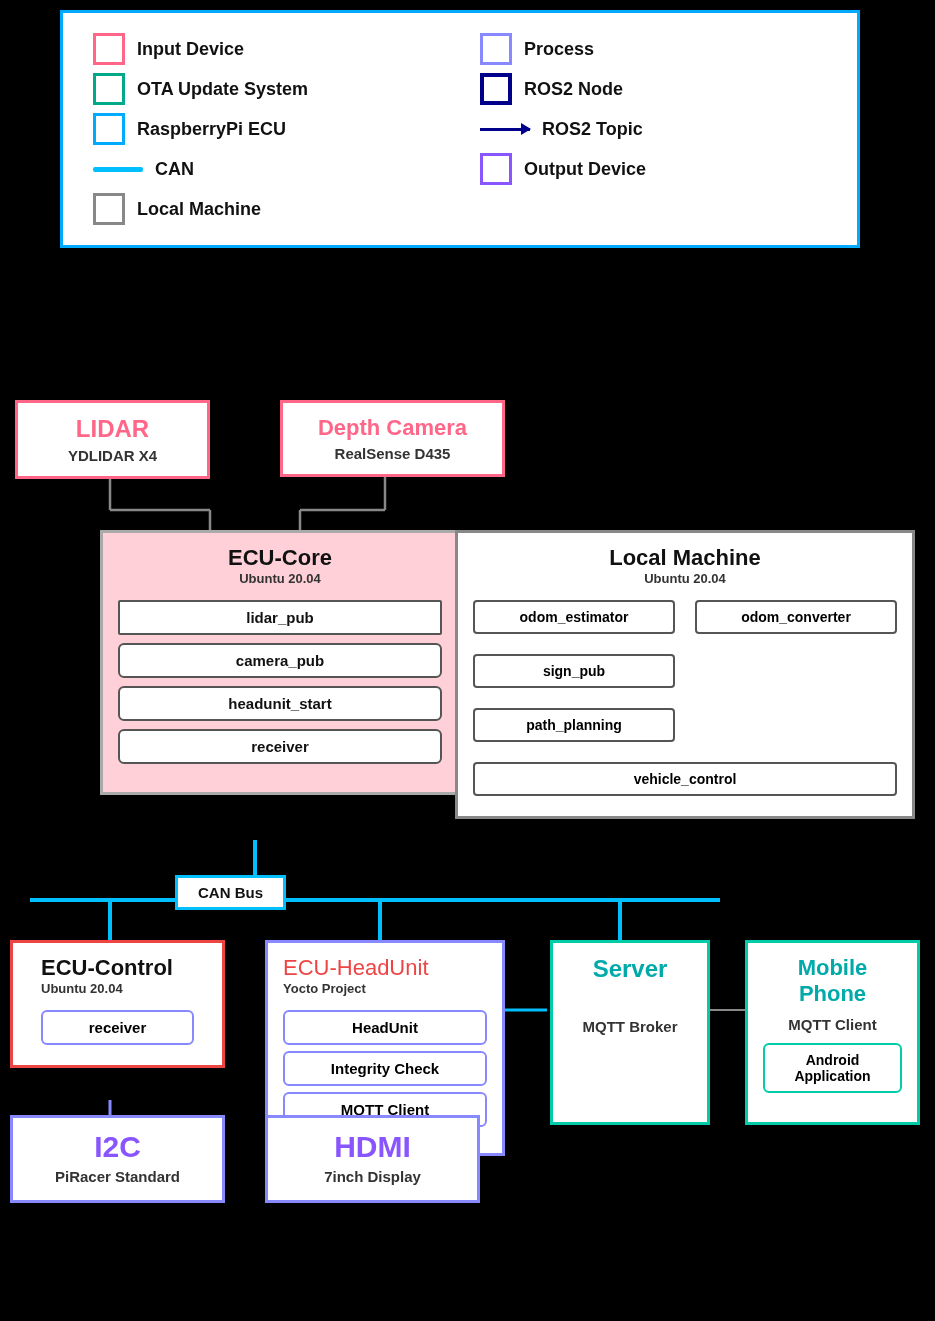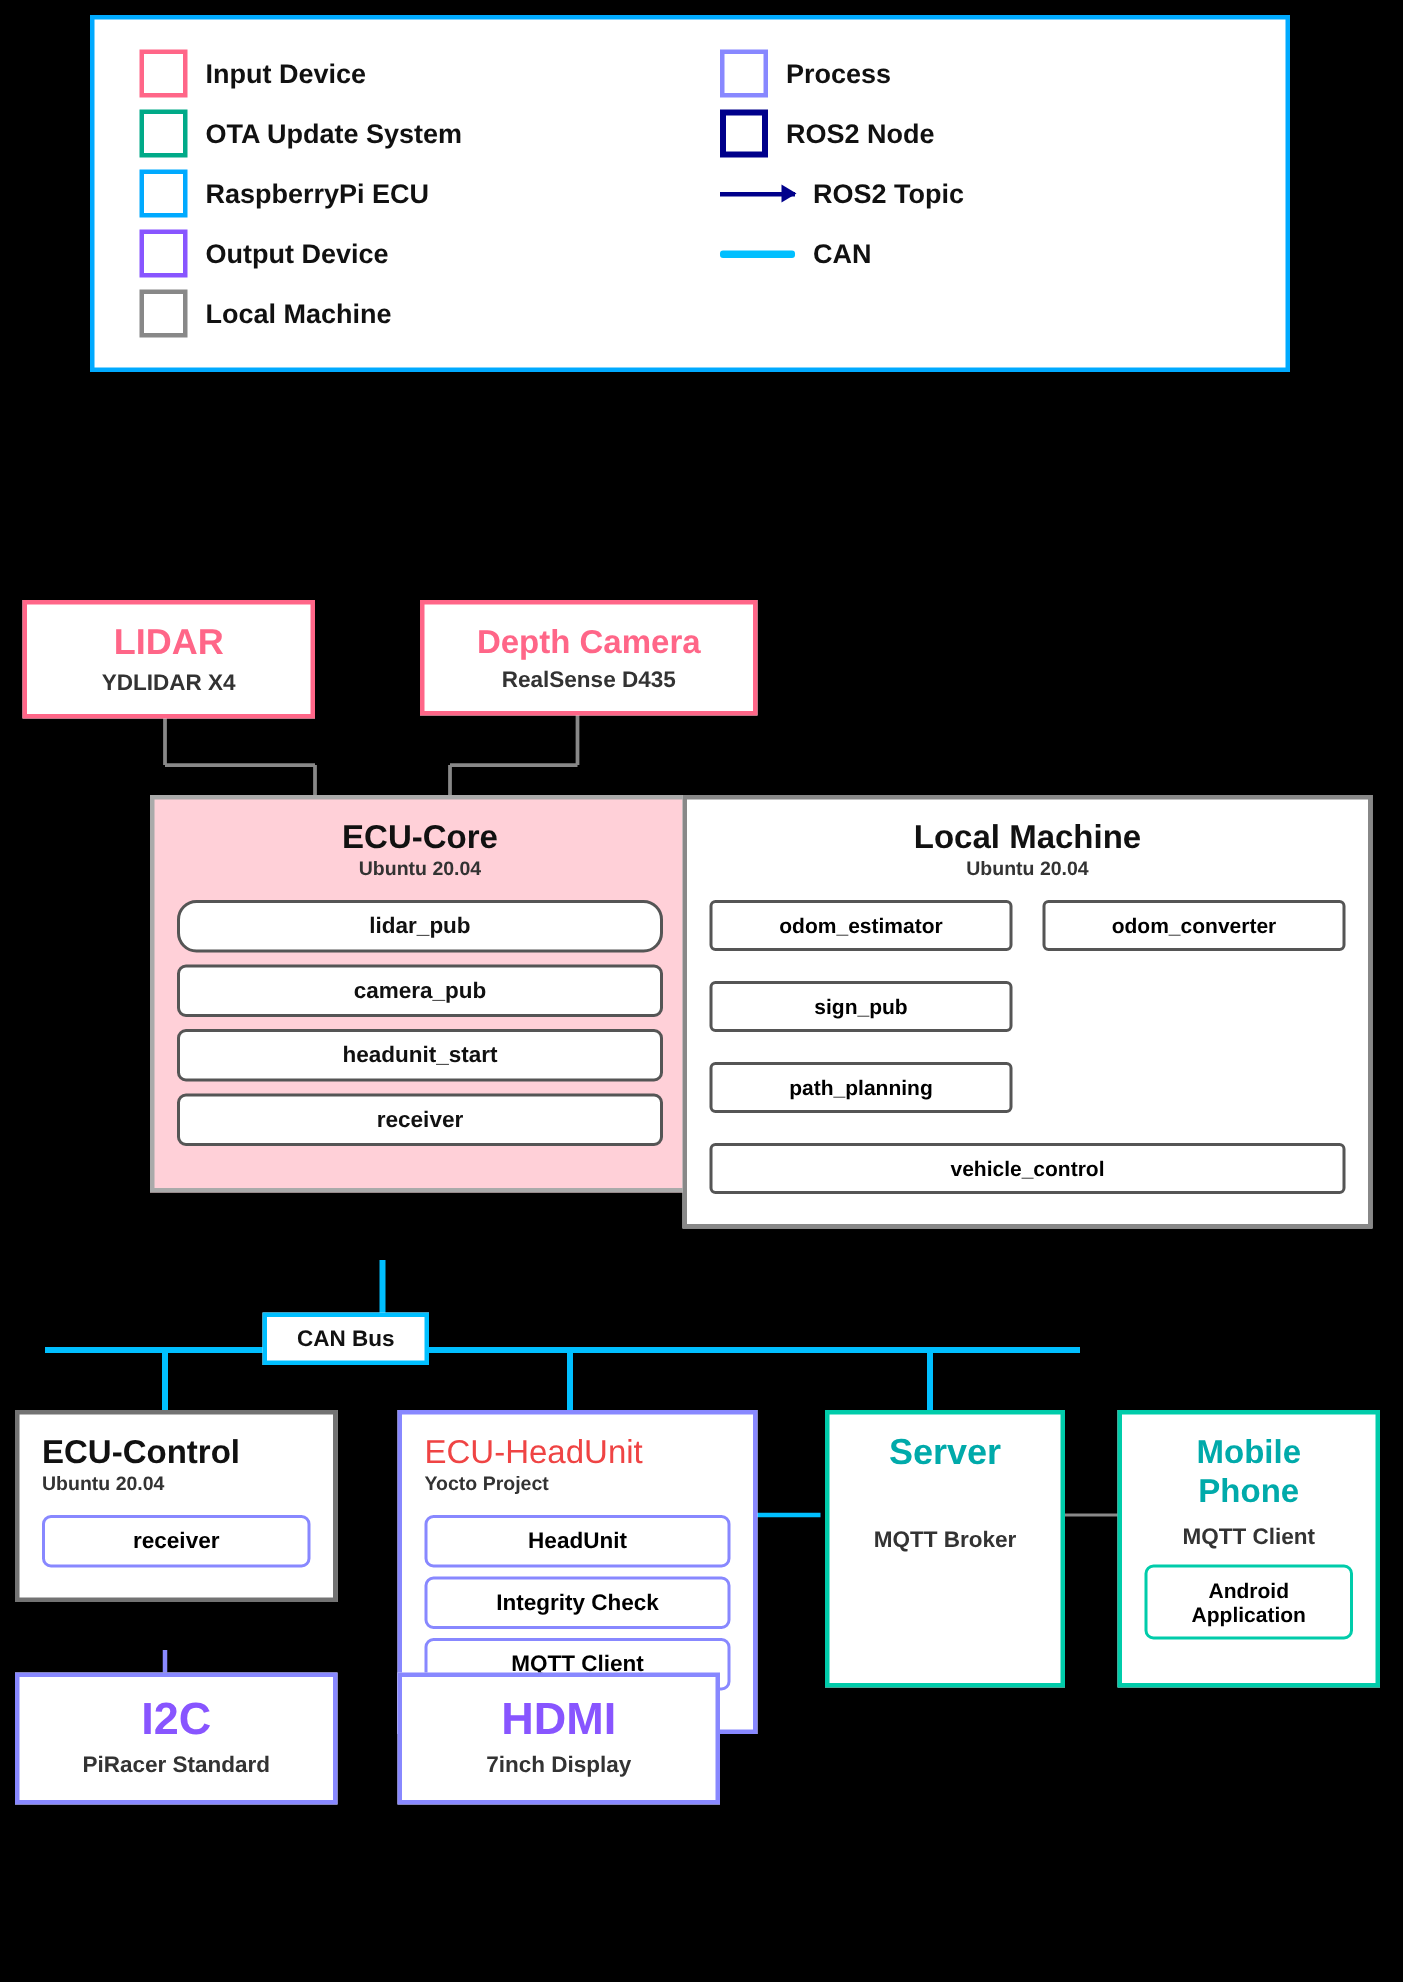--- a/index.html
+++ b/index.html
@@ -110,27 +110,27 @@
     <span class="legend-label">ROS2 Node</span>
   </div>
   <div class="legend-item">
     <div class="legend-box" style="border-color: #00aaff;"></div>
     <span class="legend-label">RaspberryPi ECU</span>
   </div>
   <div class="legend-item legend-arrow">
     <div class="arrow-line"></div>
     <span class="legend-label">ROS2 Topic</span>
   </div>
-  <div class="legend-item">
-    <div class="legend-box" style="border-color: #8855ff;"></div>
-    <span class="legend-label">Output Device</span>
-  </div>
   <div class="legend-item legend-arrow">
     <div class="can-line"></div>
     <span class="legend-label">CAN</span>
+  </div>
+  <div class="legend-item">
+    <div class="legend-box" style="border-color: #8855ff;"></div>
+    <span class="legend-label">Output Device</span>
   </div>
   <div class="legend-item">
     <div class="legend-box" style="border-color: #888888;"></div>
     <span class="legend-label">Local Machine</span>
   </div>
 </div>
 
 <svg class="svg-overlay" xmlns="http://www.w3.org/2000/svg">
 
   <line x1="110" y1="460" x2="110" y2="510" stroke="#888" stroke-width="2.5"></line>
@@ -193,21 +193,21 @@
 </div>
 
 <div style="position:absolute; top:400px; left:280px; width:225px; border:3px solid #ff6688; background:white; padding:12px 15px; text-align:center;">
   <div style="font-size:22px; font-weight:bold; color:#ff6688;">Depth Camera</div>
   <div style="font-size:15px; font-weight:bold; color:#333; margin-top:4px;">RealSense D435</div>
 </div>
 
 <div style="position:absolute; top:530px; left:100px; width:360px; background:#ffd0d8; border:3px solid #aaa; padding:12px 15px 20px;">
   <div style="font-size:22px; font-weight:bold; color:#111; text-align:center;">ECU-Core</div>
   <div style="font-size:13px; font-weight:bold; color:#333; text-align:center; margin-bottom:14px;">Ubuntu 20.04</div>
-  <div class="node-box" style="border:2px solid #555; background:white; border-radius:13px; text-align:center; padding:7px; font-size:15px; font-weight:bold; margin:8px 0;">lidar_pub</div>
+  <div class="node-box" style="border:2px solid #555; background:white; border-radius:2px; text-align:center; padding:7px; font-size:15px; font-weight:bold; margin:8px 0;">lidar_pub</div>
   <div class="node-box" style="border:2px solid #555; background:white; border-radius:6px; text-align:center; padding:7px; font-size:15px; font-weight:bold; margin:8px 0;">camera_pub</div>
   <div class="node-box" style="border:2px solid #555; background:white; border-radius:6px; text-align:center; padding:7px; font-size:15px; font-weight:bold; margin:8px 0;">headunit_start</div>
   <div class="node-box" style="border:2px solid #555; background:white; border-radius:6px; text-align:center; padding:7px; font-size:15px; font-weight:bold; margin:8px 0;">receiver</div>
 </div>
 
 <div style="position:absolute; top:530px; left:455px; width:460px; background:white; border:3px solid #888; padding:12px 15px 20px;">
   <div style="font-size:22px; font-weight:bold; color:#111; text-align:center;">Local Machine</div>
   <div style="font-size:13px; font-weight:bold; color:#333; text-align:center; margin-bottom:14px;">Ubuntu 20.04</div>
   <div style="display:grid; grid-template-columns:1fr 1fr; gap:20px;">
     <div style="border:2px solid #555; background:white; border-radius:4px; text-align:center; padding:7px; font-size:14px; font-weight:bold;">odom_estimator</div>
@@ -217,21 +217,21 @@
     <div style="border:2px solid #555; background:white; border-radius:4px; text-align:center; padding:7px; font-size:14px; font-weight:bold;">path_planning</div>
     <div></div>
     <div style="grid-column:1/-1; border:2px solid #555; background:white; border-radius:4px; text-align:center; padding:7px; font-size:14px; font-weight:bold;">vehicle_control</div>
   </div>
 </div>
 
 <div style="position:absolute; top:875px; left:175px; border:3px solid #00bfff; background:white; padding:6px 20px; font-size:15px; font-weight:bold; color:#111;">
   <span>CAN Bus</span>
 </div>
 
-<div style="position:absolute; top:940px; left:10px; width:215px; border:3px solid #737373; background:white; padding:12px 15px 20px;">
+<div style="position:absolute; top:940px; left:10px; width:215px; border:3px solid #ef4444; background:white; padding:12px 28px 20px;">
   <div style="font-size:22px; font-weight:bold; color:#111;">ECU-Control</div>
   <div style="font-size:13px; font-weight:bold; color:#333; margin-bottom:14px;">Ubuntu 20.04</div>
   <div style="border:2px solid #8888ff; background:white; border-radius:6px; text-align:center; padding:7px; font-size:15px; font-weight:bold;">receiver</div>
 </div>
 
 <div style="position:absolute; top:940px; left:265px; width:240px; border:3px solid #8888ff; background:white; padding:12px 15px 20px;">
   <div style="font-size:22px; font-weight:normal; color:#ef4444;">ECU-HeadUnit</div>
   <div style="font-size:13px; font-weight:bold; color:#333; margin-bottom:14px;">Yocto Project</div>
   <div style="border:2px solid #8888ff; background:white; border-radius:6px; text-align:center; padding:7px; font-size:15px; font-weight:bold; margin:6px 0;">HeadUnit</div>
   <div style="border:2px solid #8888ff; background:white; border-radius:6px; text-align:center; padding:7px; font-size:15px; font-weight:bold; margin:6px 0;">Integrity Check</div>

